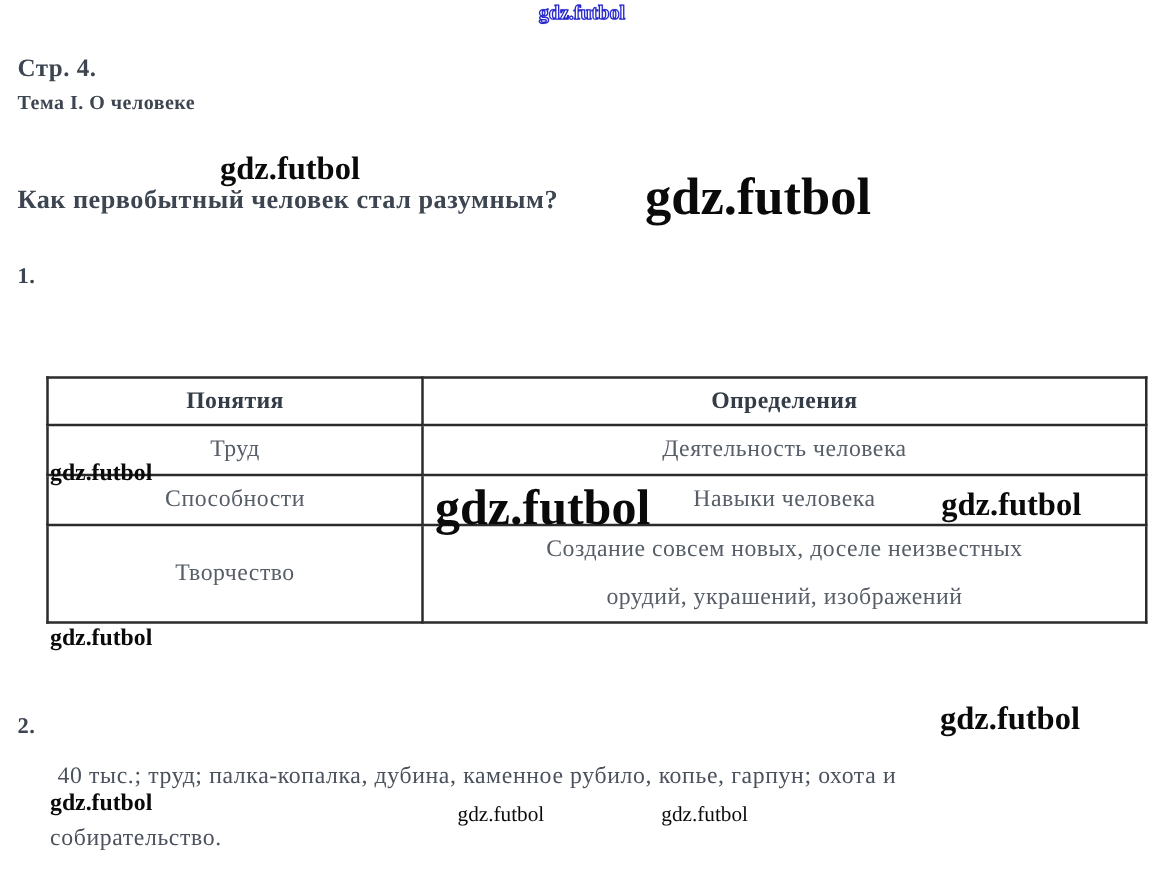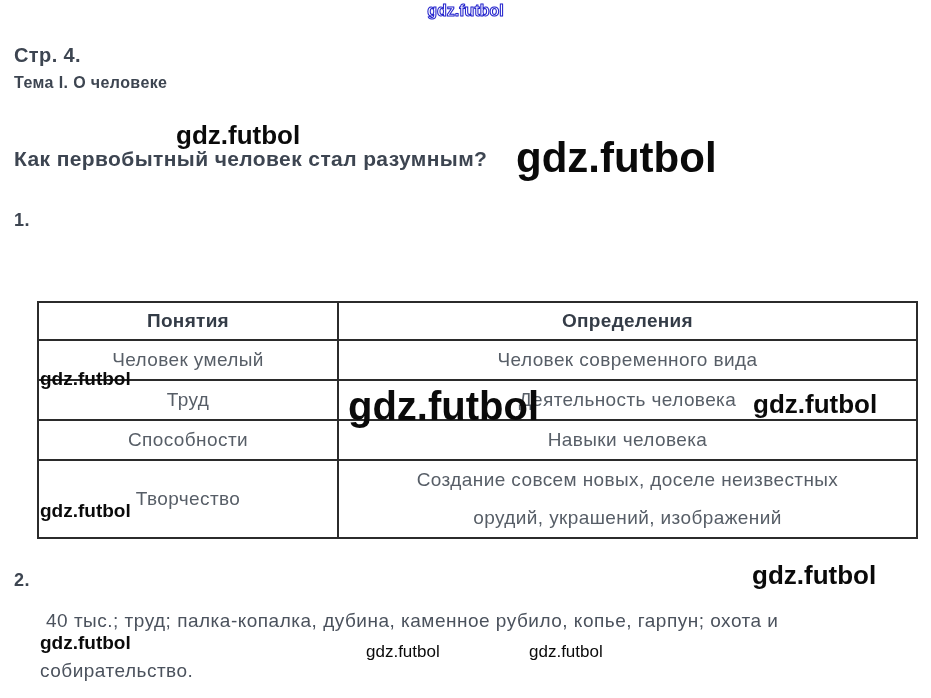--- a/index.html
+++ b/index.html
@@ -2,21 +2,21 @@
 <html><head>
 <meta charset="utf-8">
 <style>
   * { margin: 0; padding: 0; box-sizing: border-box; }
   html, body { background: #ffffff; }
   .page {
     position: relative;
     width: 931px;
     height: 698px;
     background: #ffffff;
-    font-family: Liberation Sans, sans-serif;
+    font-family: Liberation Serif, serif;
     overflow: hidden;
   }
 
   
   .heading {
     position: absolute;
     font-weight: 700;
     color: #3d4551;
     letter-spacing: 0.4px;
     white-space: nowrap;
@@ -122,24 +122,20 @@
         <col class="c2">
       </colgroup>
     <thead>
       <tr>
         <th>Понятия</th>
         <th>Определения</th>
       </tr>
     </thead>
     <tbody>
       <tr>
-        <td>Человек умелый</td>
-        <td>Человек современного вида</td>
-      </tr>
-      <tr>
         <td>Труд</td>
         <td>Деятельность человека</td>
       </tr>
       <tr>
         <td>Способности</td>
         <td>Навыки человека</td>
       </tr>
       <tr class="row-tall">
         <td>Творчество</td>
         <td>

